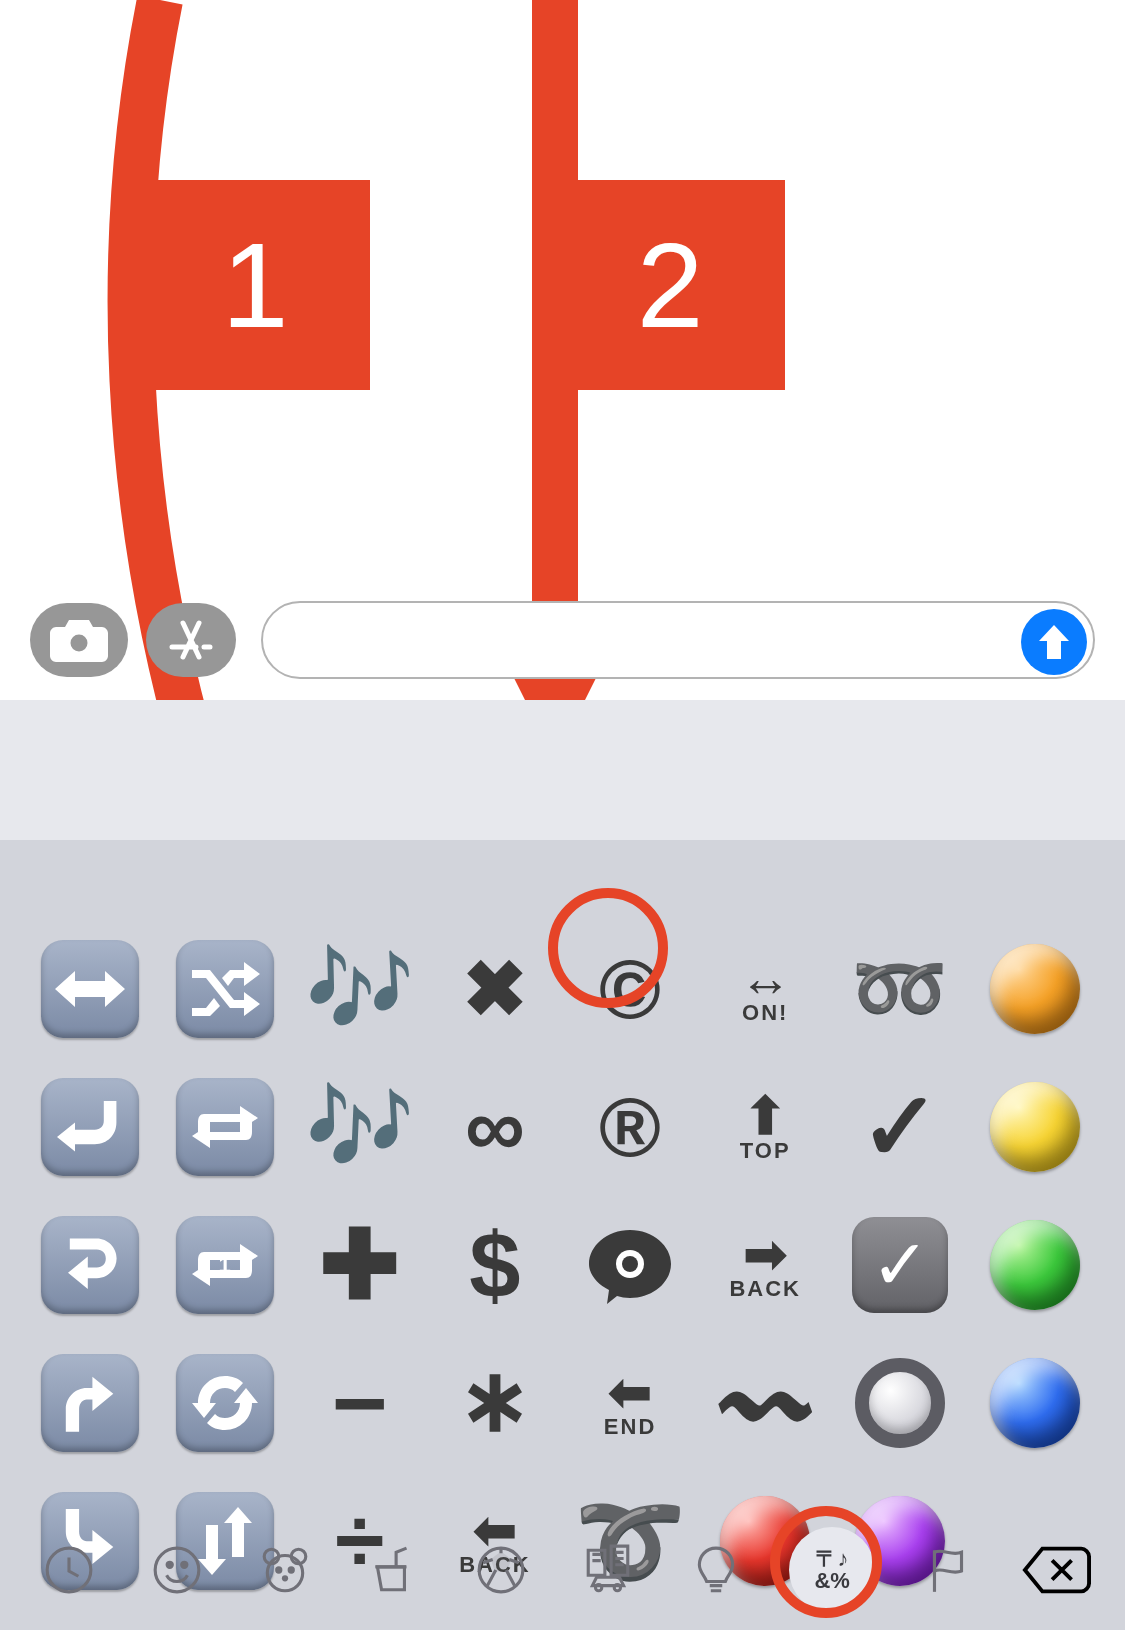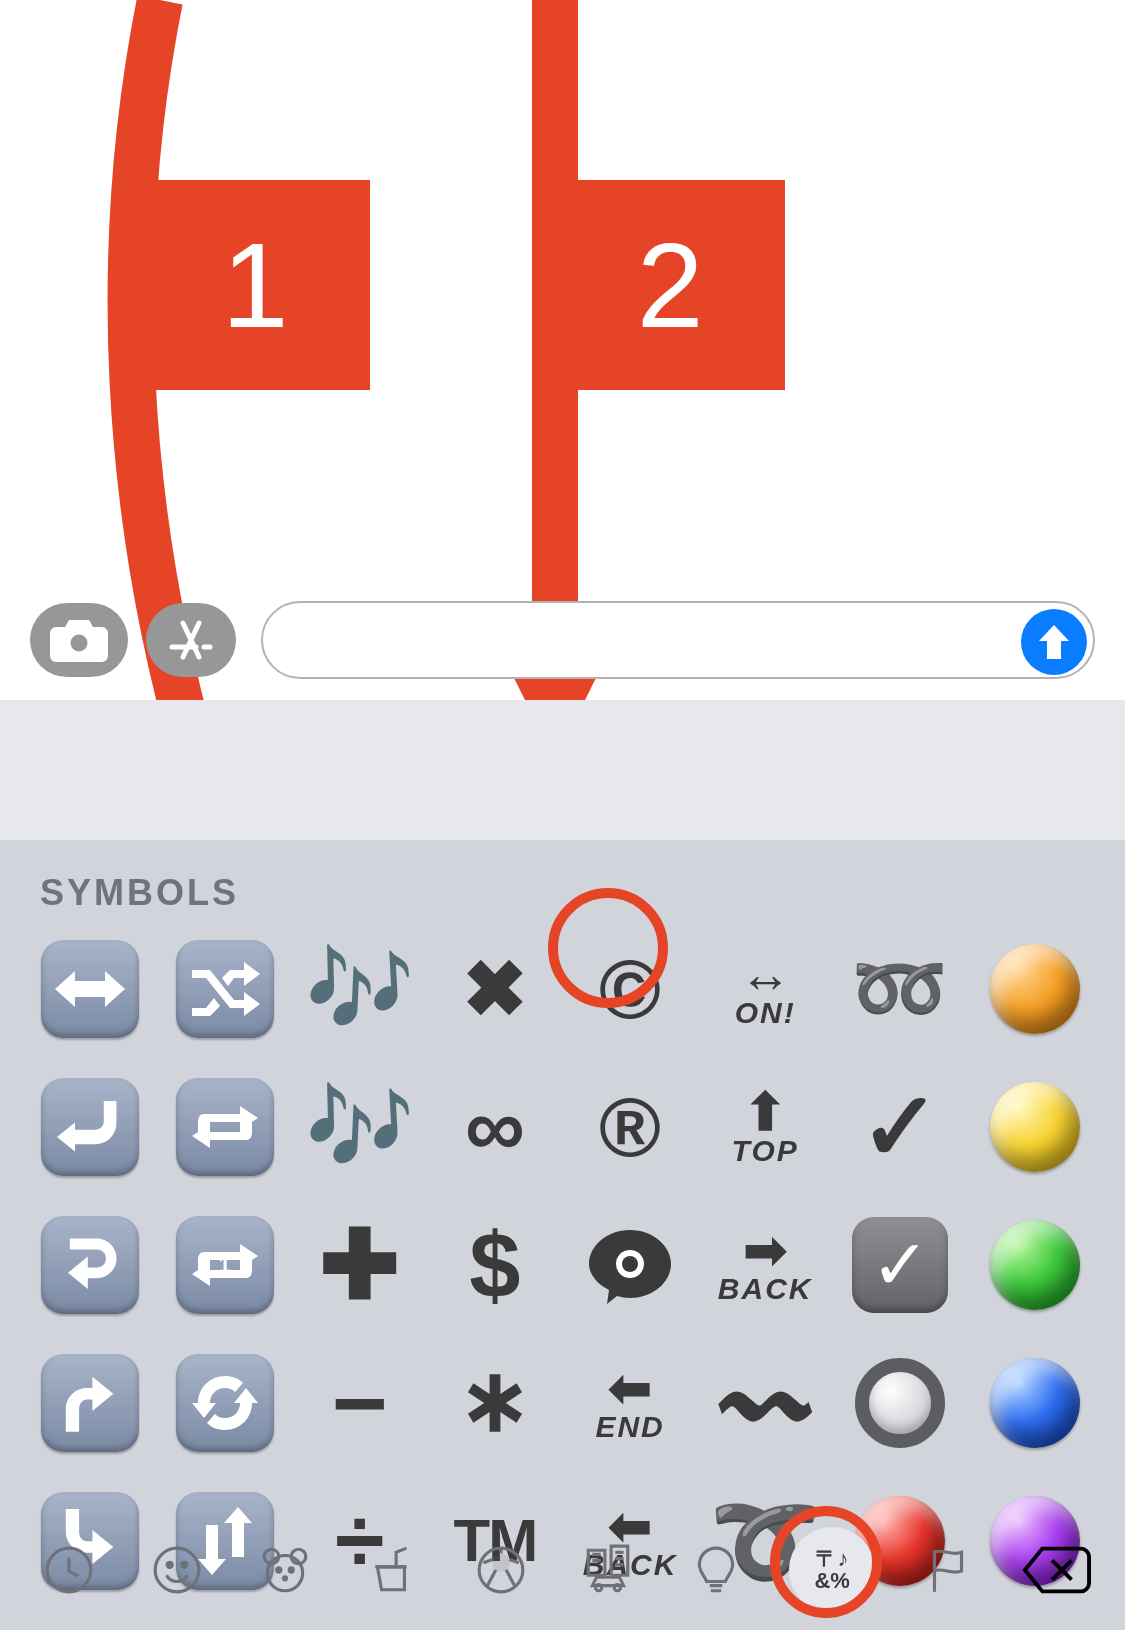--- a/index.html
+++ b/index.html
@@ -60,21 +60,21 @@
   .cell span{ display:block; }
   .arrow-key{
     width:98px; height:98px; border-radius:22px;
     background:linear-gradient(180deg,#a8b4c9 0%, #7b8aa5 100%);
     box-shadow:inset 0 -4px 6px rgba(0,0,0,.25), 0 2px 2px rgba(0,0,0,.25);
     color:#fff; display:flex; align-items:center; justify-content:center;
   }
   .sym{ font-size:78px; font-weight:700; color:#3a3a3a; }
   .stack{ display:flex; flex-direction:column; align-items:center; line-height:.95;}
   .stack .big{ font-size:52px; font-weight:900;}
-  .stack .small{ font-size:30px; font-weight:900; letter-spacing:2px;font-style:italic;}
+  .stack .small{ font-size:22px; font-weight:900; letter-spacing:2px;}
   .circle{
     width:90px; height:90px; border-radius:50%;
     box-shadow:inset -8px -14px 18px rgba(0,0,0,.35), inset 10px 14px 16px rgba(255,255,255,.6), 0 2px 3px rgba(0,0,0,.3);
   }
   .check-box{
     width:96px; height:96px; border-radius:22px;
     background:linear-gradient(180deg,#8f8f94,#626267);
     display:flex;align-items:center;justify-content:center;color:#fff;font-size:70px;
     box-shadow:inset 0 -4px 6px rgba(0,0,0,.3);
   }
@@ -159,21 +159,20 @@
       <div class="send-btn">
         <svg width="34" height="38" viewBox="0 0 34 38" fill="#fff">
           <path d="M17 2 L32 18 H24 V36 H10 V18 H2 Z"></path>
         </svg>
       </div>
     </div>
   </div>
 
   <div class="kbd">
     <div class="suggest"></div>
-    <div class="section-title">SYMBOLS</div>
 
     <div class="grid">
 
       <div class="cell">
           <div class="arrow-key">
             <svg width="70" height="40" viewBox="0 0 70 40" fill="#fff">
               <path d="M0 20 L20 2 V12 H50 V2 L70 20 L50 38 V28 H20 V38 Z"></path>
             </svg>
           </div>
         </div>
@@ -332,23 +331,20 @@
         </div>
       <div class="cell">
           <div class="arrow-key">
             <svg width="54" height="68" viewBox="0 0 54 68" fill="#fff">
               <path d="M14 68 L0 52 H8 V18 H20 V52 H28 Z M40 0 L54 16 H46 V50 H34 V16 H26 Z" transform="translate(0,0)"></path>
             </svg>
           </div>
         </div>
       <div class="cell">
           <span class="sym" style="font-size:90px;">÷</span>
-        </div>
-      <div class="cell">
-          <span class="sym" style="font-size:60px;font-weight:900;letter-spacing:-2px;">TM</span>
         </div>
       <div class="cell">
           <div class="stack">
             <span class="big">⬅</span>
             <span class="small">BACK</span>
           </div>
         </div>
       <div class="cell">
           <span class="sym" style="font-size:90px;">➰</span>
         </div>

